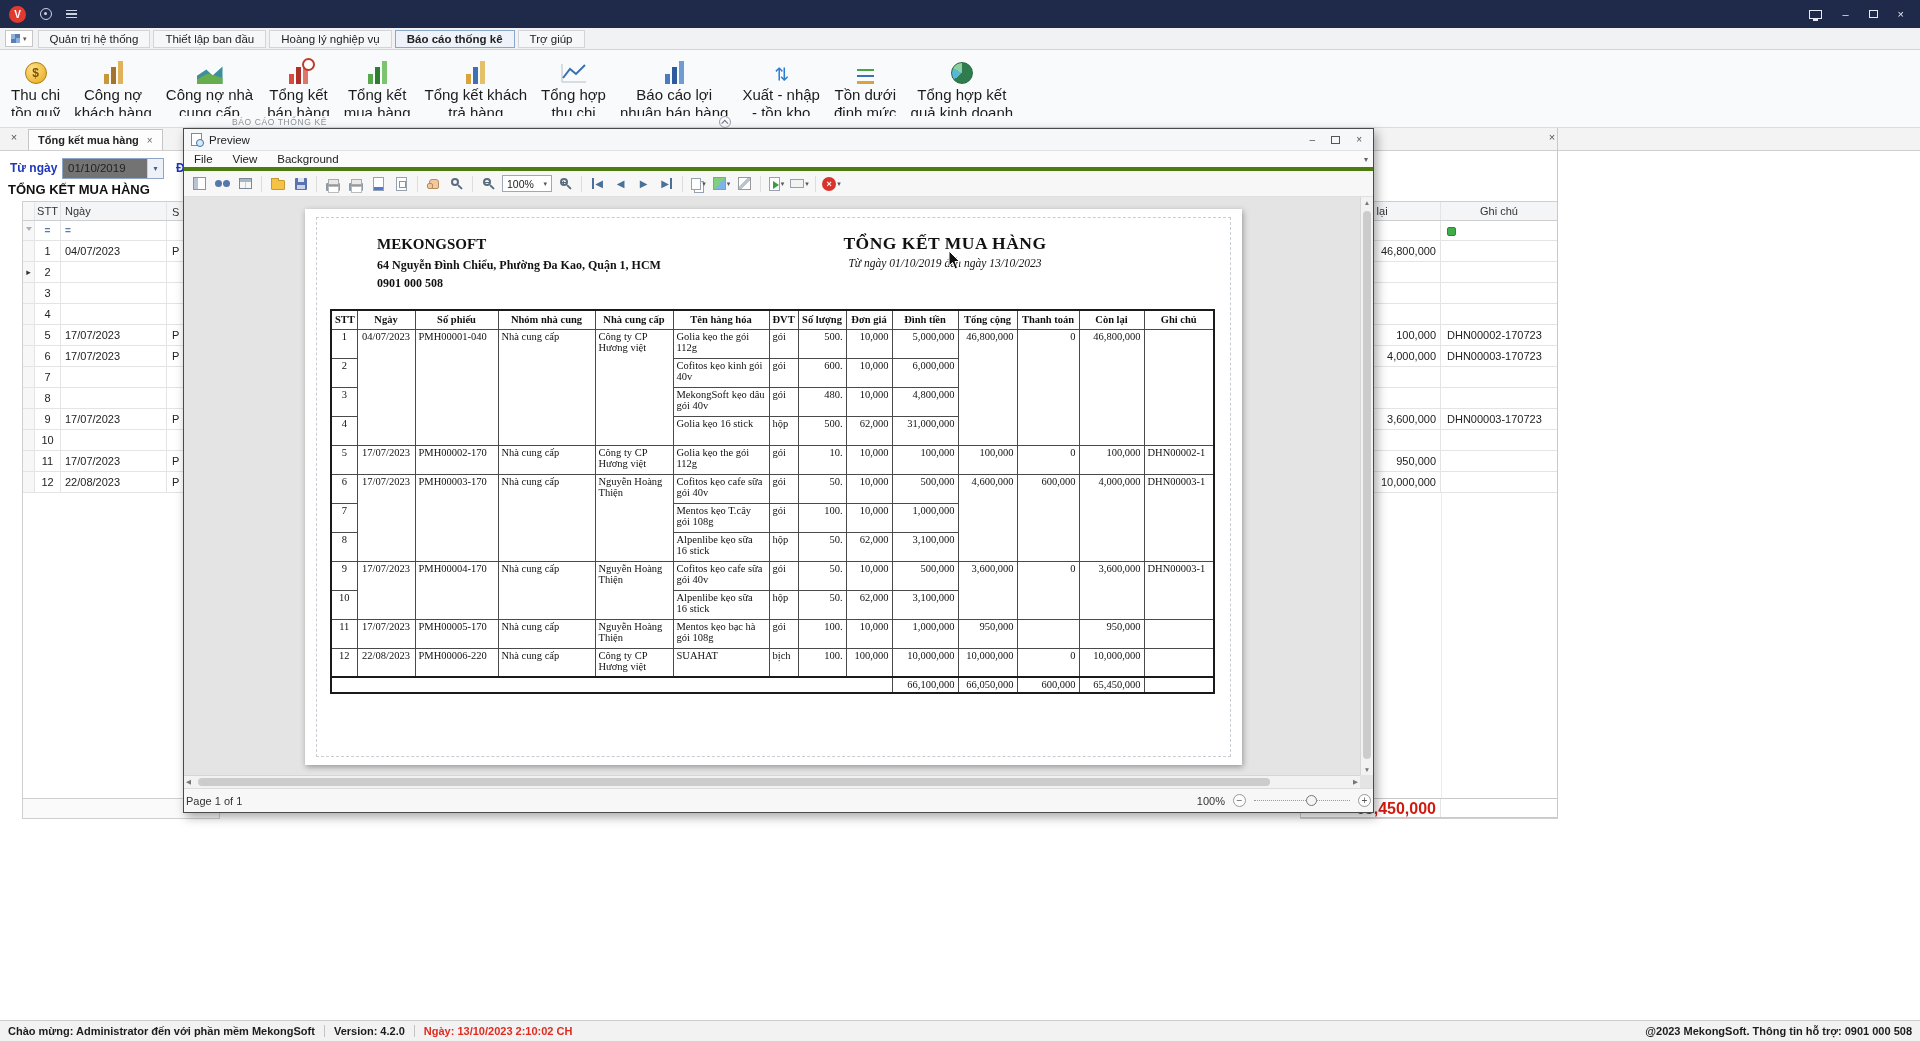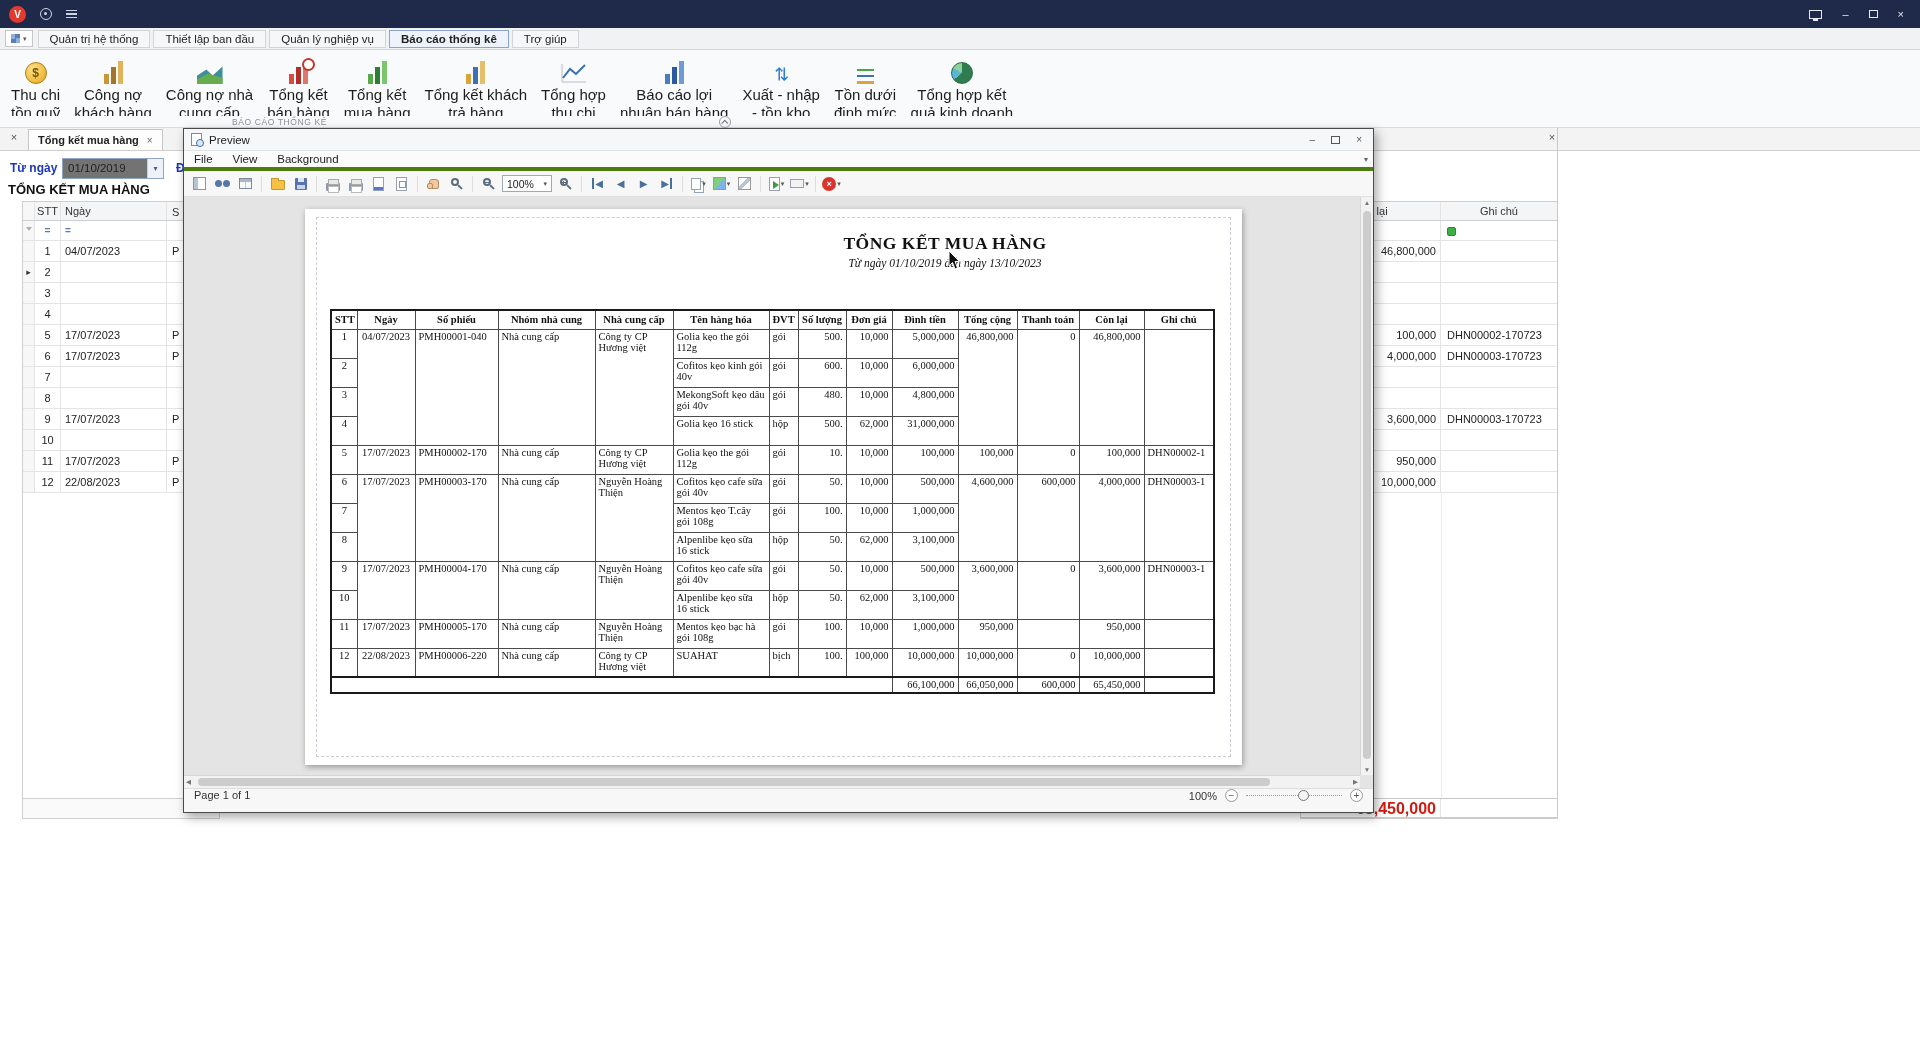--- a/index.html
+++ b/index.html
@@ -213,21 +213,21 @@
   .rt th,.rt td{border:1px solid #4a4a4a;padding:1px 3px;vertical-align:top;overflow:hidden}
   .rt thead th{font-weight:bold;text-align:center;vertical-align:middle;height:19px}
   .rt td.num{text-align:right}
   .rt td.ctr{text-align:center}
   .rt td.stt{height:29px}
   .rt tfoot td{border-top:2px solid #1a1a1a;height:16px}
   .c0{width:26px}.c1{width:58px}.c2{width:83px}.c3{width:97px}.c4{width:78px}.c5{width:96px}.c6{width:29px}
   .c7{width:48px}.c8{width:46px}.c9{width:66px}.c10{width:59px}.c11{width:62px}.c12{width:65px}.c13{width:70px}
 
   .p-status{position:absolute;left:0;right:0;bottom:0;height:24px;background:#f7f7f7;border-top:1px solid #ddd;
-            display:flex;align-items:flex-start;padding:0 10px;font-size:11px;color:#333}
+            display:flex;align-items:center;padding:0 2px;font-size:11px;color:#333}
   .zoom-cluster{margin-left:auto;display:flex;align-items:center;gap:8px}
   .zbtn{width:13px;height:13px;border:1px solid #999;border-radius:50%;background:#fdfdfd;color:#555;
         font-size:10px;line-height:11px;text-align:center}
   .ztrack{width:96px;height:11px;position:relative}
   .ztrack::before{content:'';position:absolute;left:0;right:0;top:5px;border-top:1px dotted #9a9a9a}
   .zknob{position:absolute;left:52px;top:0;width:11px;height:11px;border:1.5px solid #777;border-radius:50%;background:#f5f5f5}
 
   .cursor{position:absolute;left:948px;top:250px;z-index:60;pointer-events:none}
 </style>
 </head>
@@ -251,21 +251,21 @@
     </div>
   </div>
 
   <div class="tabstrip">
     <span class="appbtn">
         <i class="ic-appgrid"></i>
         <i class="caret">▾</i>
       </span>
     <span class="tab">Quản trị hệ thống</span>
     <span class="tab">Thiết lập ban đầu</span>
-    <span class="tab">Quản lý nghiệp vụ</span>
+    <span class="tab">Hoàng lý nghiệp vụ</span>
     <span class="tab active">Báo cáo thống kê</span>
     <span class="tab">Trợ giúp</span>
   </div>
 
   <div class="ribbon">
     <div class="rb">
       <div class="ric">
           <span class="ic-coin">$</span>
         </div>
       <div class="rb-label">Thu chi
@@ -546,20 +546,28 @@
         </div>
       <div class="rg-fill"></div>
       <div class="rg-footer">
         <div class="rg-c rg-con total-red">65,450,000</div>
         <div class="rg-c rg-ghi"></div>
       </div>
     </div>
     <div class="form-edge"></div>
   </div>
 
+  <div class="statusbar">
+    <span class="sb bold">Chào mừng: Administrator đến với phần mềm MekongSoft</span>
+    <i class="sep"></i>
+    <span class="sb bold">Version: 4.2.0</span>
+    <i class="sep"></i>
+    <span class="sb red">Ngày: 13/10/2023 2:10:02 CH</span>
+    <span class="sb right bold">@2023 MekongSoft. Thông tin hỗ trợ: 0901 000 508</span>
+  </div>
 
   <div class="preview">
     <div class="p-title">
       <i class="ic-prevwin"></i>
       <span class="p-title-text">Preview</span>
       <span class="p-wbtns">
         <span class="pwb">–</span>
         <span class="pwb">
             <i class="ic-maxi dark"></i>
           </span>
@@ -655,20 +663,25 @@
       <i class="tsep"></i>
       <span class="tbi">
           <i class="ic-closered">×</i>
           <i class="dd">▾</i>
         </span>
     </div>
 
     <div class="p-canvas">
       <div class="page">
         <div class="page-margin"></div>
+        <div class="rp-company">
+          <div class="rp-name">MEKONGSOFT</div>
+          <div class="rp-addr">64 Nguyễn Đình Chiểu, Phường Đa Kao, Quận 1, HCM</div>
+          <div class="rp-phone">0901 000 508</div>
+        </div>
         <div class="rp-titleblock">
           <div class="rp-title">TỔNG KẾT MUA HÀNG</div>
           <div class="rp-subtitle">Từ ngày 01/10/2019 đến ngày 13/10/2023</div>
         </div>
         <table class="rt">
           <colgroup>
             <col class="c0">
               <col class="c1">
               <col class="c2">
               <col class="c3">

